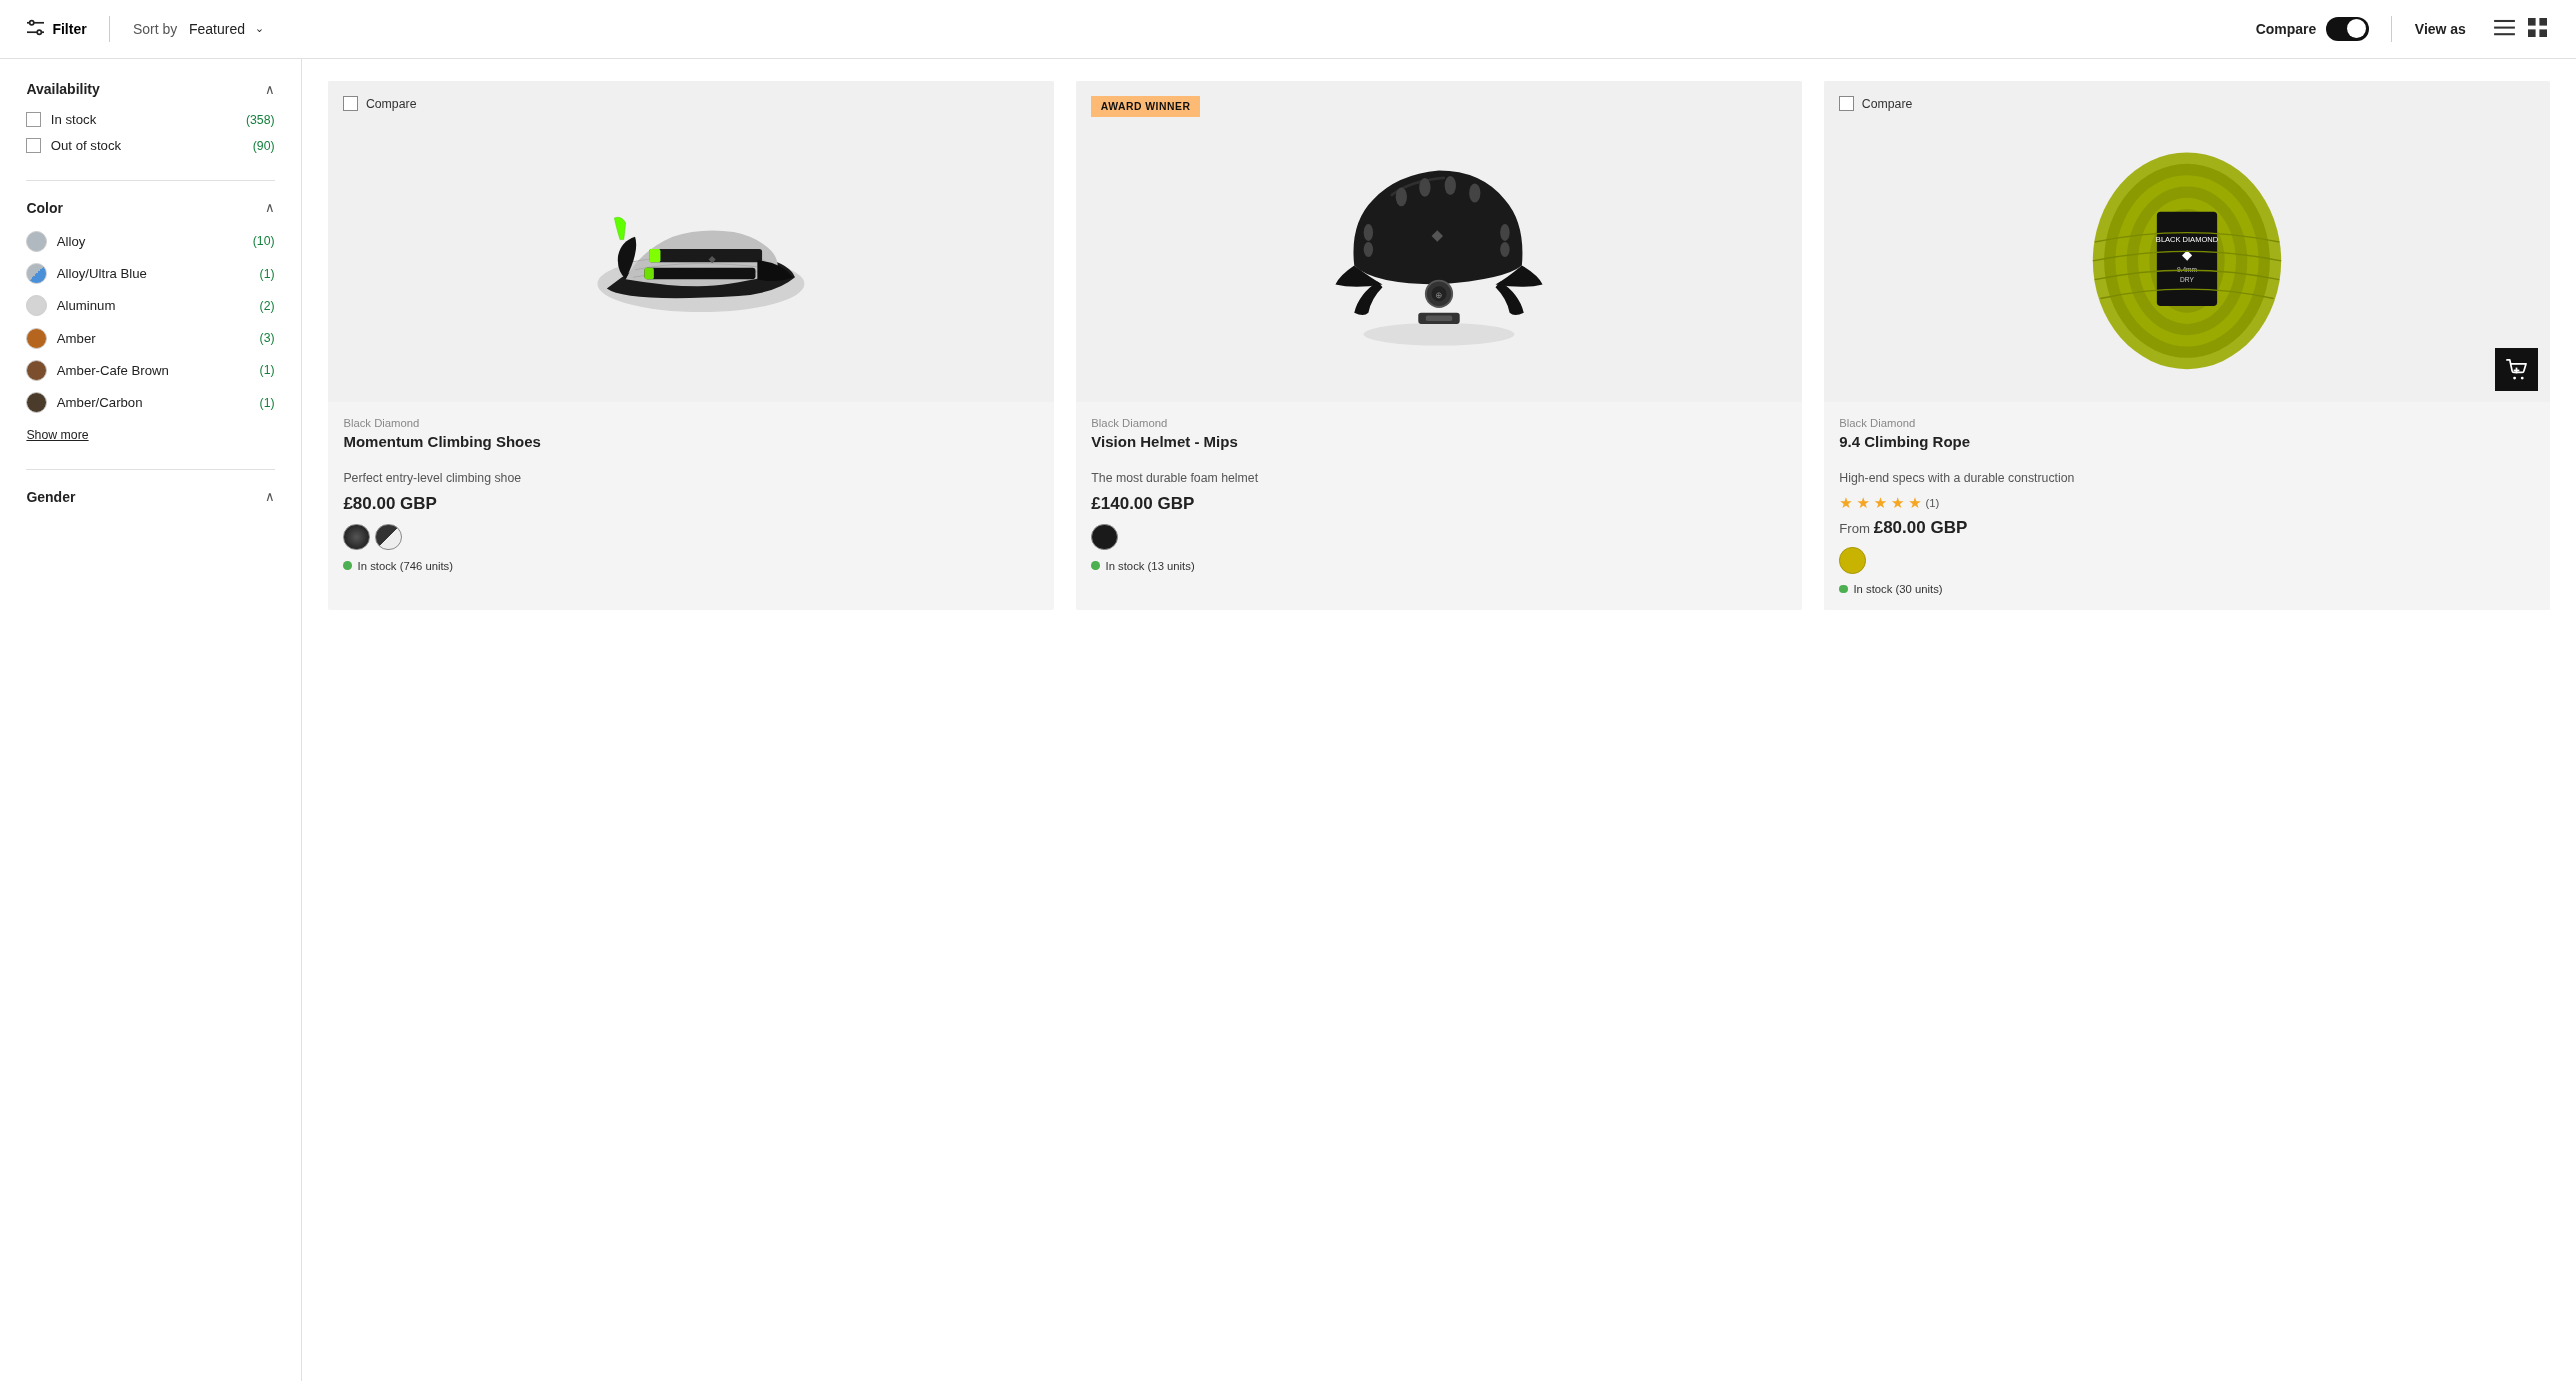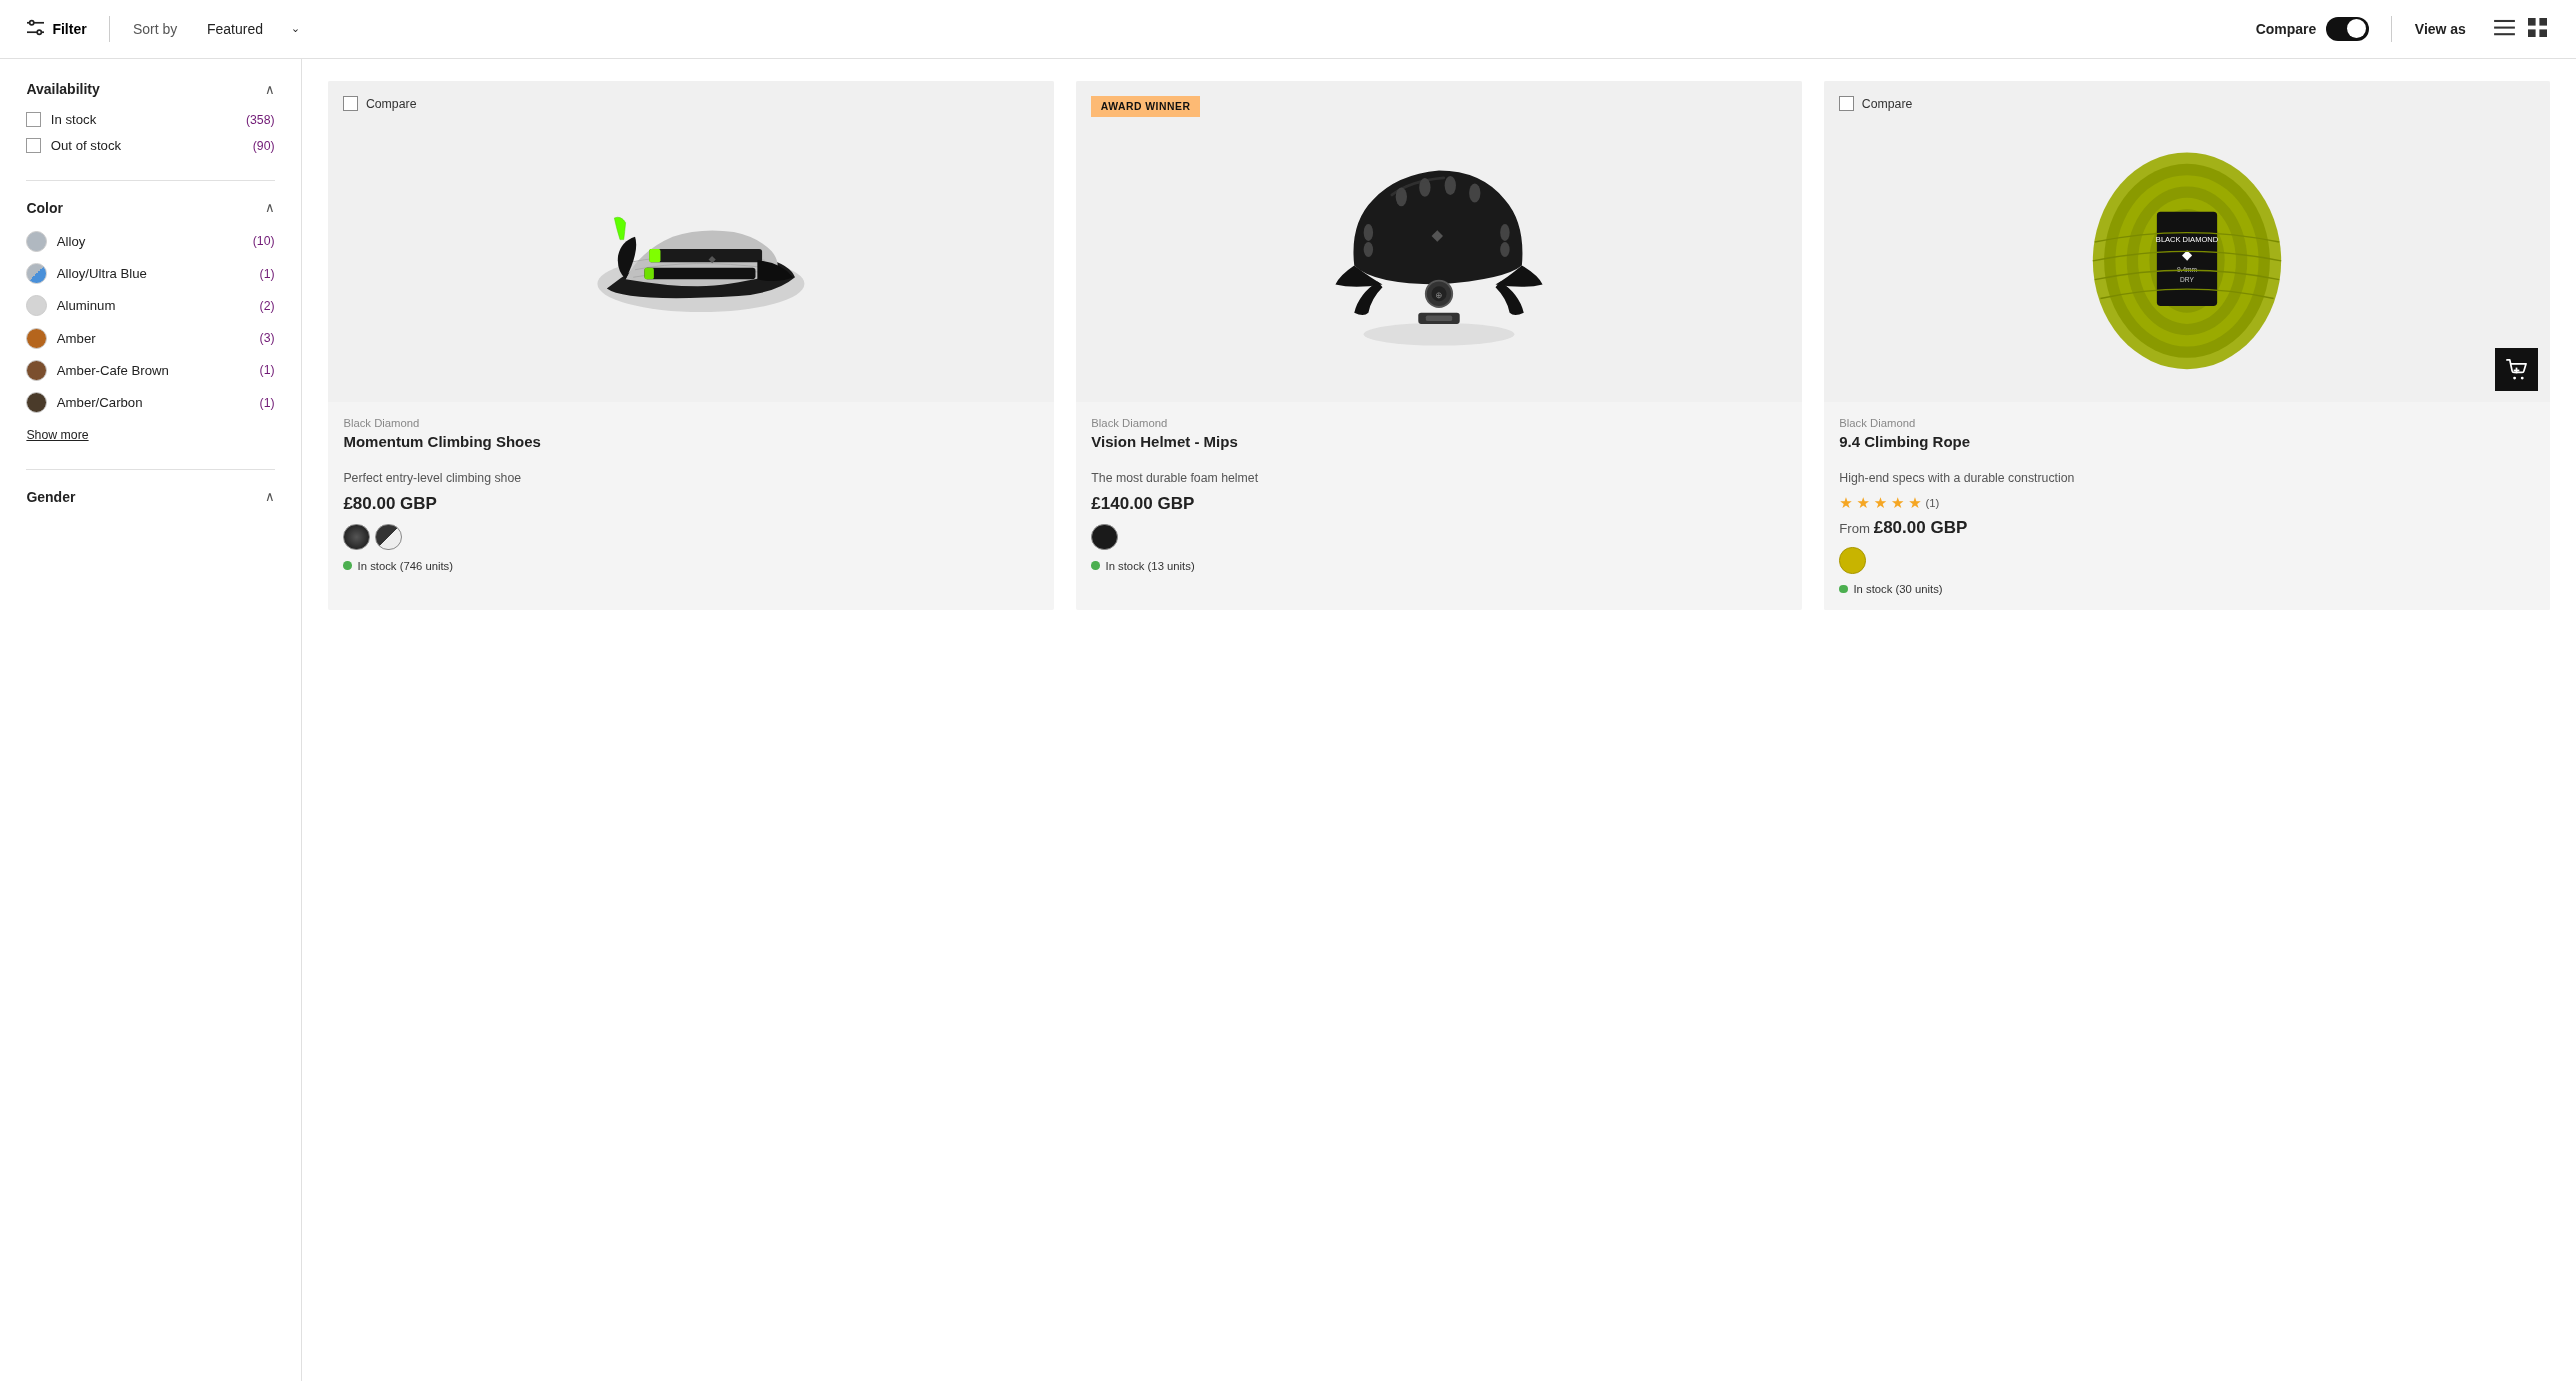--- a/index.html
+++ b/index.html
@@ -12,21 +12,21 @@
       padding: 15px 26.4px;
       border-bottom: 0.9px solid #e0e0e0;
       gap: 17px;
     }
     .filter-btn {
       display: flex; align-items: center; gap: 7px;
       font-weight: 600; font-size: 14px; cursor: pointer; background: none; border: none;
     }
     .toolbar-divider { width: 0.9px; height: 26.4px; background: #ccc; margin: 0 5.7px; }
     .sort-by {
-      display: flex; align-items: center; gap: 24px; font-size: 14px; cursor: pointer;
+      display: flex; align-items: center; gap: 6px; font-size: 14px; cursor: pointer;
     }
     .sort-by-label { color: #555; }
     .toolbar-right { margin-left: auto; display: flex; align-items: center; gap: 22.6px; }
     .compare-section { display: flex; align-items: center; gap: 9.4px; font-size: 14px; font-weight: 600; }
     .toggle {
       width: 43px; height: 24.5px; background: #111; border-radius: 12.3px;
       position: relative; display: flex; align-items: center; padding: 2.8px;
       cursor: pointer;
     }
     .toggle-knob {
@@ -59,21 +59,21 @@
     .filter-section-divider { height: 0.9px; background: #e0e0e0; margin-bottom: 19px; }
     .filter-option {
       display: flex; align-items: center; gap: 9.4px;
       margin-bottom: 11.3px; cursor: pointer;
     }
     .checkbox {
       width: 15px; height: 15px; border: 1.4px solid #999; background: #fff;
       flex-shrink: 0;
     }
     .filter-label { flex: 1; font-size: 13.2px; }
-    .filter-count { color: #701a75; font-size: 12.3px; }
+    .filter-count { color: #15803d; font-size: 12.3px; }
     .color-swatch {
       width: 21px; height: 21px; border-radius: 50%; flex-shrink: 0;
       border: 1.4px solid #ccc;
     }
     .show-more { color: #222; font-size: 12.3px; text-decoration: underline; cursor: pointer; margin-top: 3.8px; display: inline-block; }
 
     
     .product-grid {
       flex: 1;
       padding: 22.6px 26.4px;

